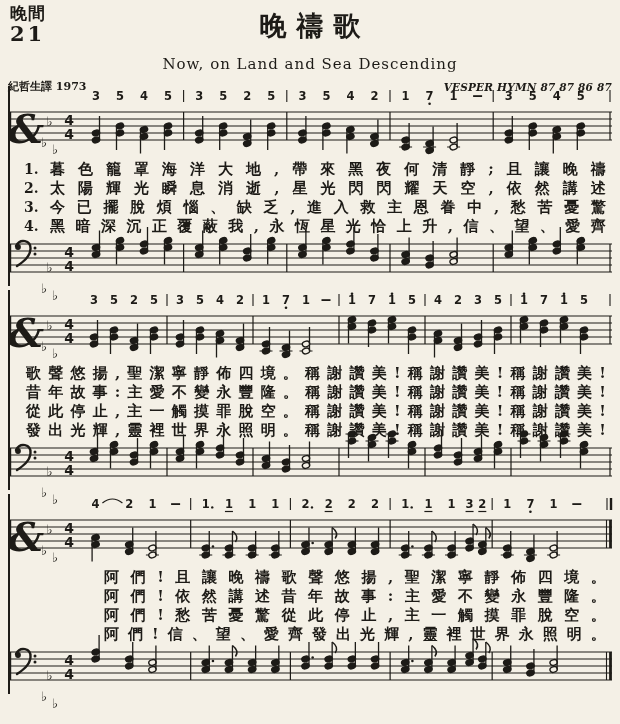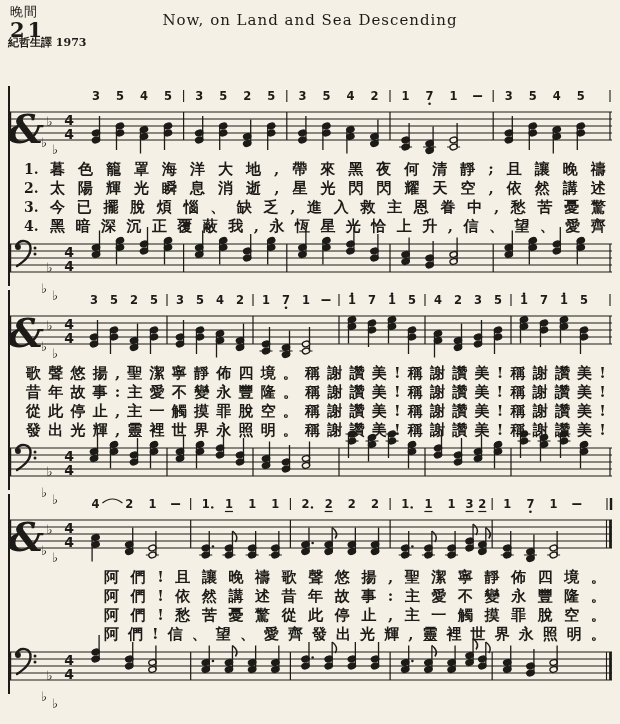--- a/index.html
+++ b/index.html
@@ -3,21 +3,21 @@
 <meta charset="utf-8">
 <style>
   html,body{margin:0;padding:0;}
   body{background:#d8d4c8;}
   .page{
     position:relative;width:620px;height:724px;margin:0;
     background:#f4f0e6;color:#1d1b17;overflow:hidden;
     font-family:"DejaVu Serif","Liberation Serif",serif;
   }
   .corner{position:absolute;left:10px;top:5px;line-height:1.05;}
-  .corner .cat{font-size:13px;font-weight:normal;letter-spacing:1px;}
+  .corner .cat{font-size:17px;font-weight:bold;letter-spacing:1px;}
   .corner .no{font-size:21px;font-weight:bold;letter-spacing:3px;}
   .title{margin:8px 0 0 0;text-align:center;font-size:27px;font-weight:bold;letter-spacing:10px;padding-left:10px;}
   .subtitle{text-align:center;font-size:15px;margin-top:11px;letter-spacing:1px;}
   .credits{display:flex;justify-content:space-between;align-items:flex-end;padding:0 8px;margin-top:7px;}
   .credits .cl{text-align:left;}
   .credits .cr{text-align:right;}
   .credits div{line-height:1.25;}
   .t-cn{font-size:11px;font-weight:bold;}
   .t-en{font-size:10.5px;font-weight:bold;letter-spacing:.2px;}
   .tune{font-style:italic;}
@@ -35,26 +35,28 @@
   .footer .ref{margin-left:16px;letter-spacing:1px;}
 </style>
 </head>
 <body>
 
 <div class="page">
   <div class="corner">
     <div class="cat">晚間</div>
     <div class="no">21</div>
   </div>
+  <div class="title">晚禱歌</div>
   <div class="subtitle">Now, on Land and Sea Descending</div>
   <div class="credits">
     <div class="cl">
       <div class="t-cn">紀哲生譯 1973</div>
     </div>
     <div class="cr">
+      <div class="t-en tune">VESPER HYMN 87 87 86 87</div>
     </div>
   </div>
 
   <div class="music" id="music">
       <div class="system">
         <svg width="604" height="72">
           <text x="86" y="14" font-size="11.5" fill="#1d1b17" text-anchor="middle" font-weight="bold" font-family="&quot;DejaVu Sans&quot;,sans-serif">3</text>
           <text x="110" y="14" font-size="11.5" fill="#1d1b17" text-anchor="middle" font-weight="bold" font-family="&quot;DejaVu Sans&quot;,sans-serif">5</text>
           <text x="134" y="14" font-size="11.5" fill="#1d1b17" text-anchor="middle" font-weight="bold" font-family="&quot;DejaVu Sans&quot;,sans-serif">4</text>
           <text x="158" y="14" font-size="11.5" fill="#1d1b17" text-anchor="middle" font-weight="bold" font-family="&quot;DejaVu Sans&quot;,sans-serif">5</text>

